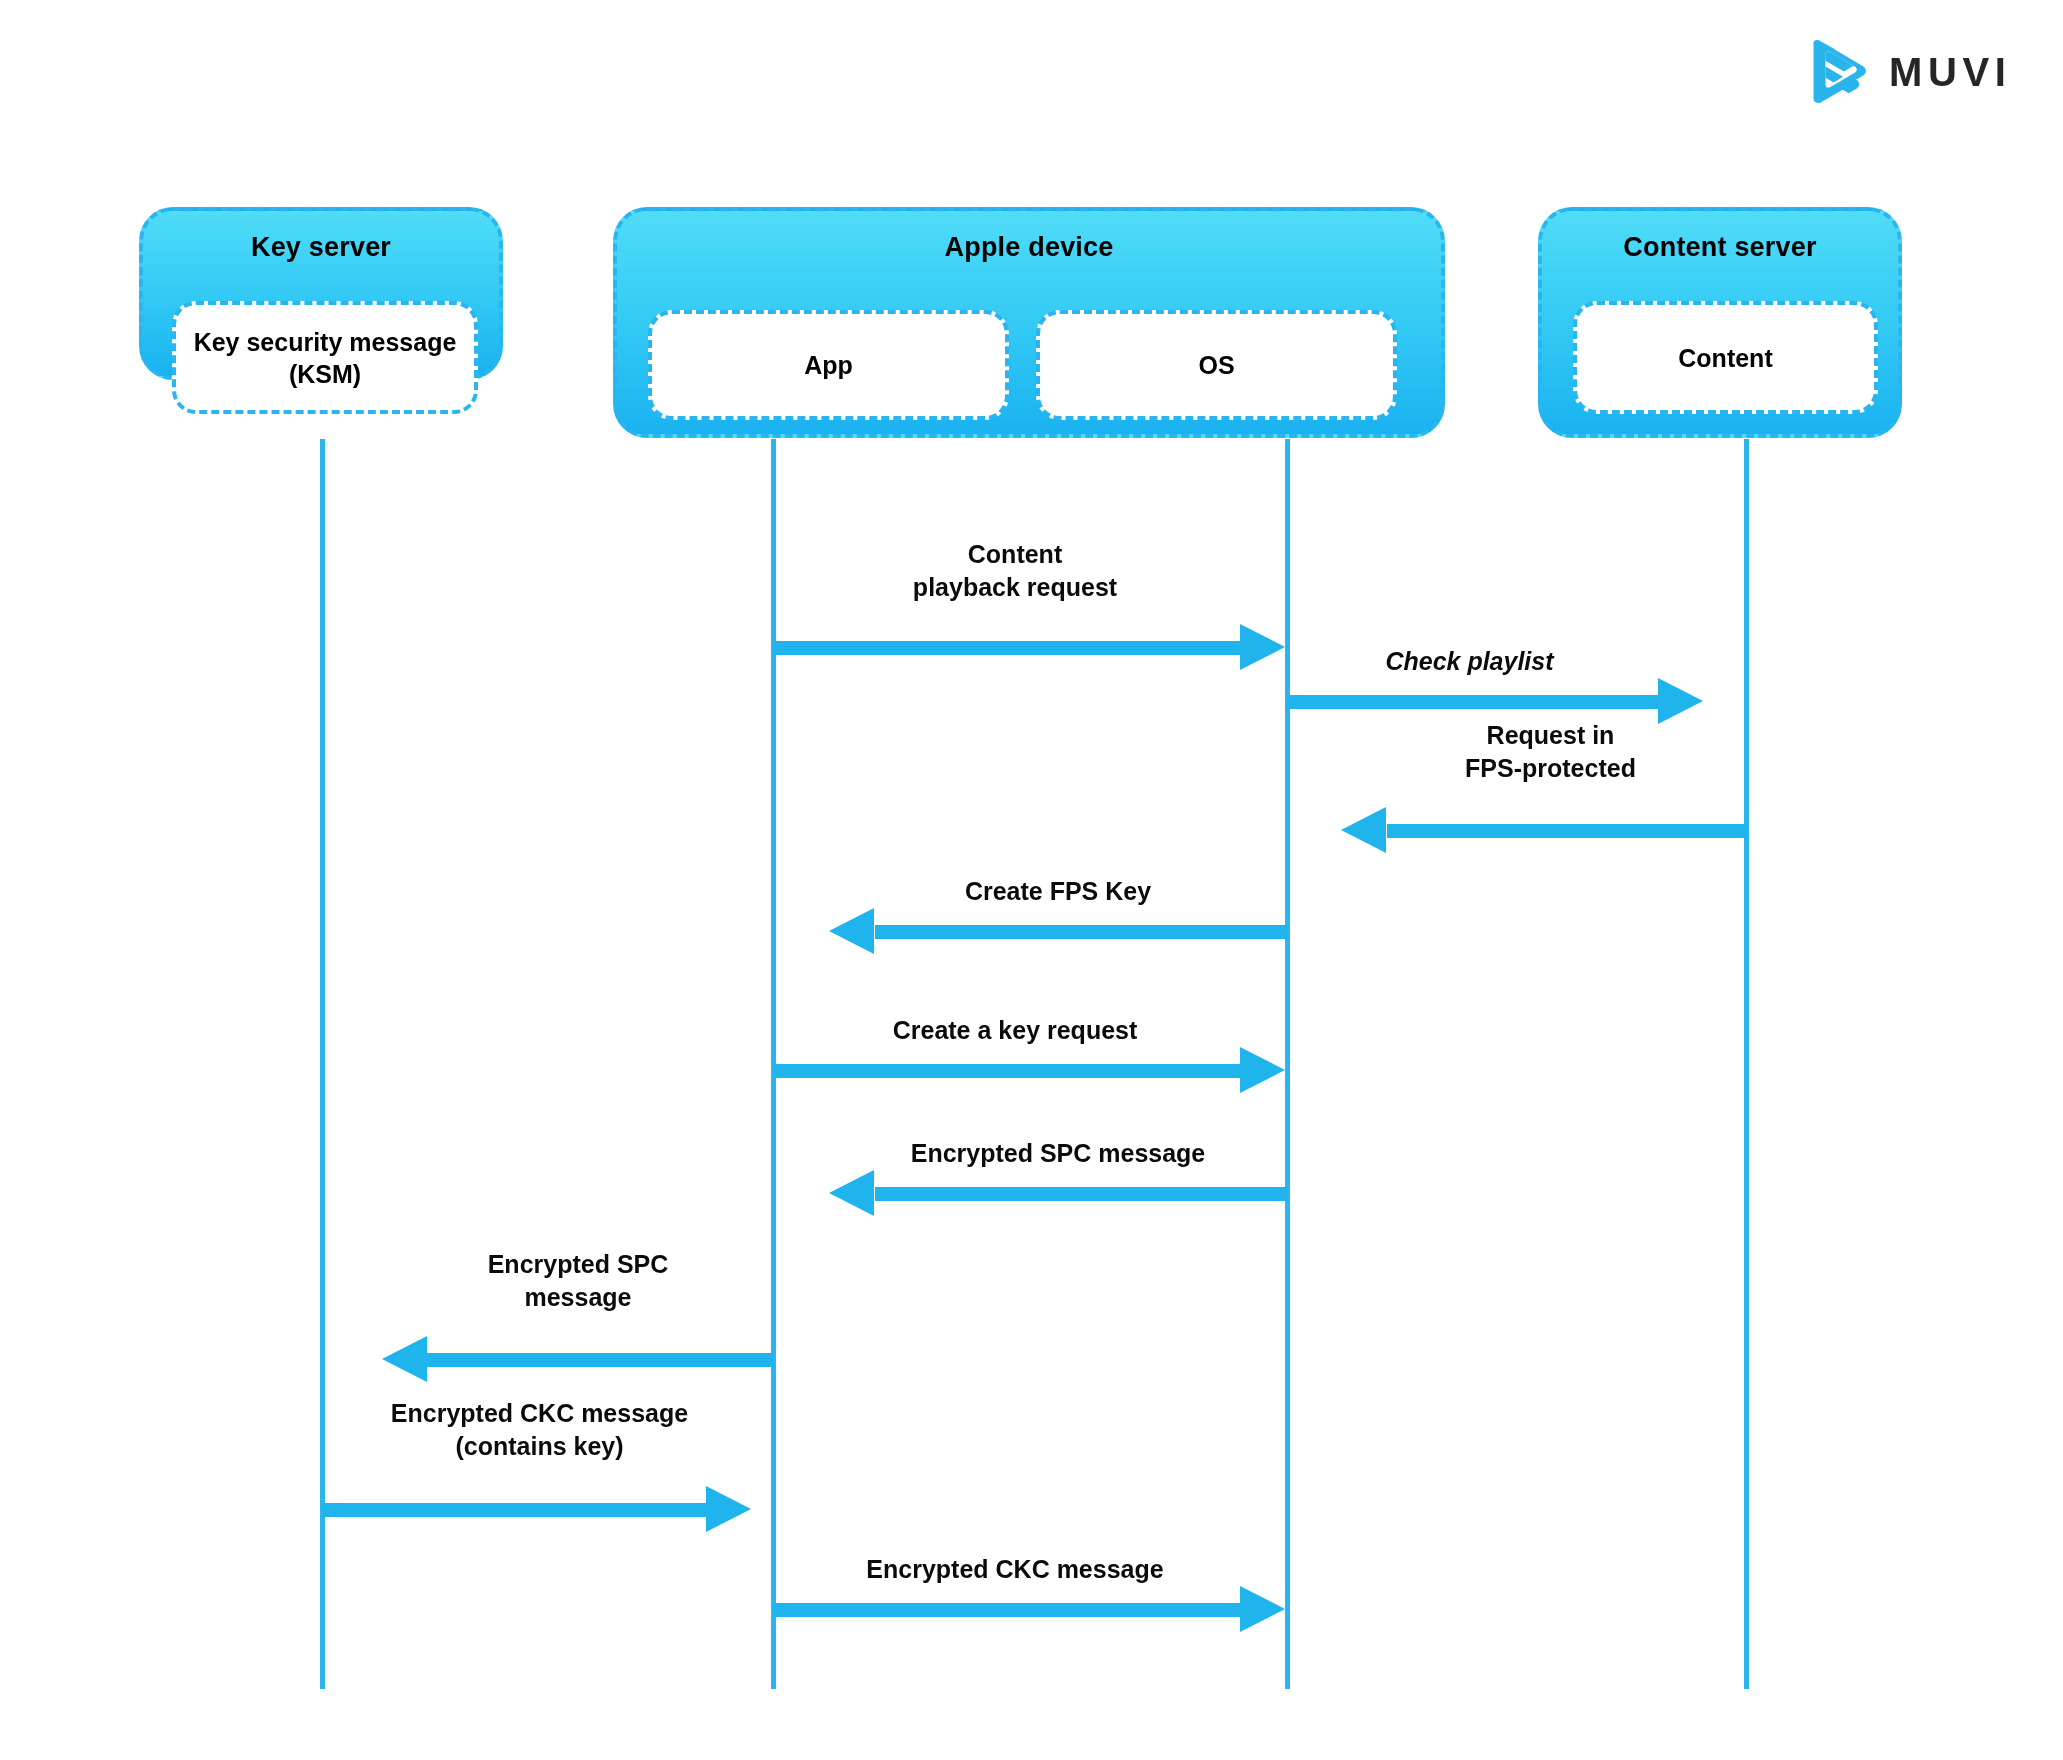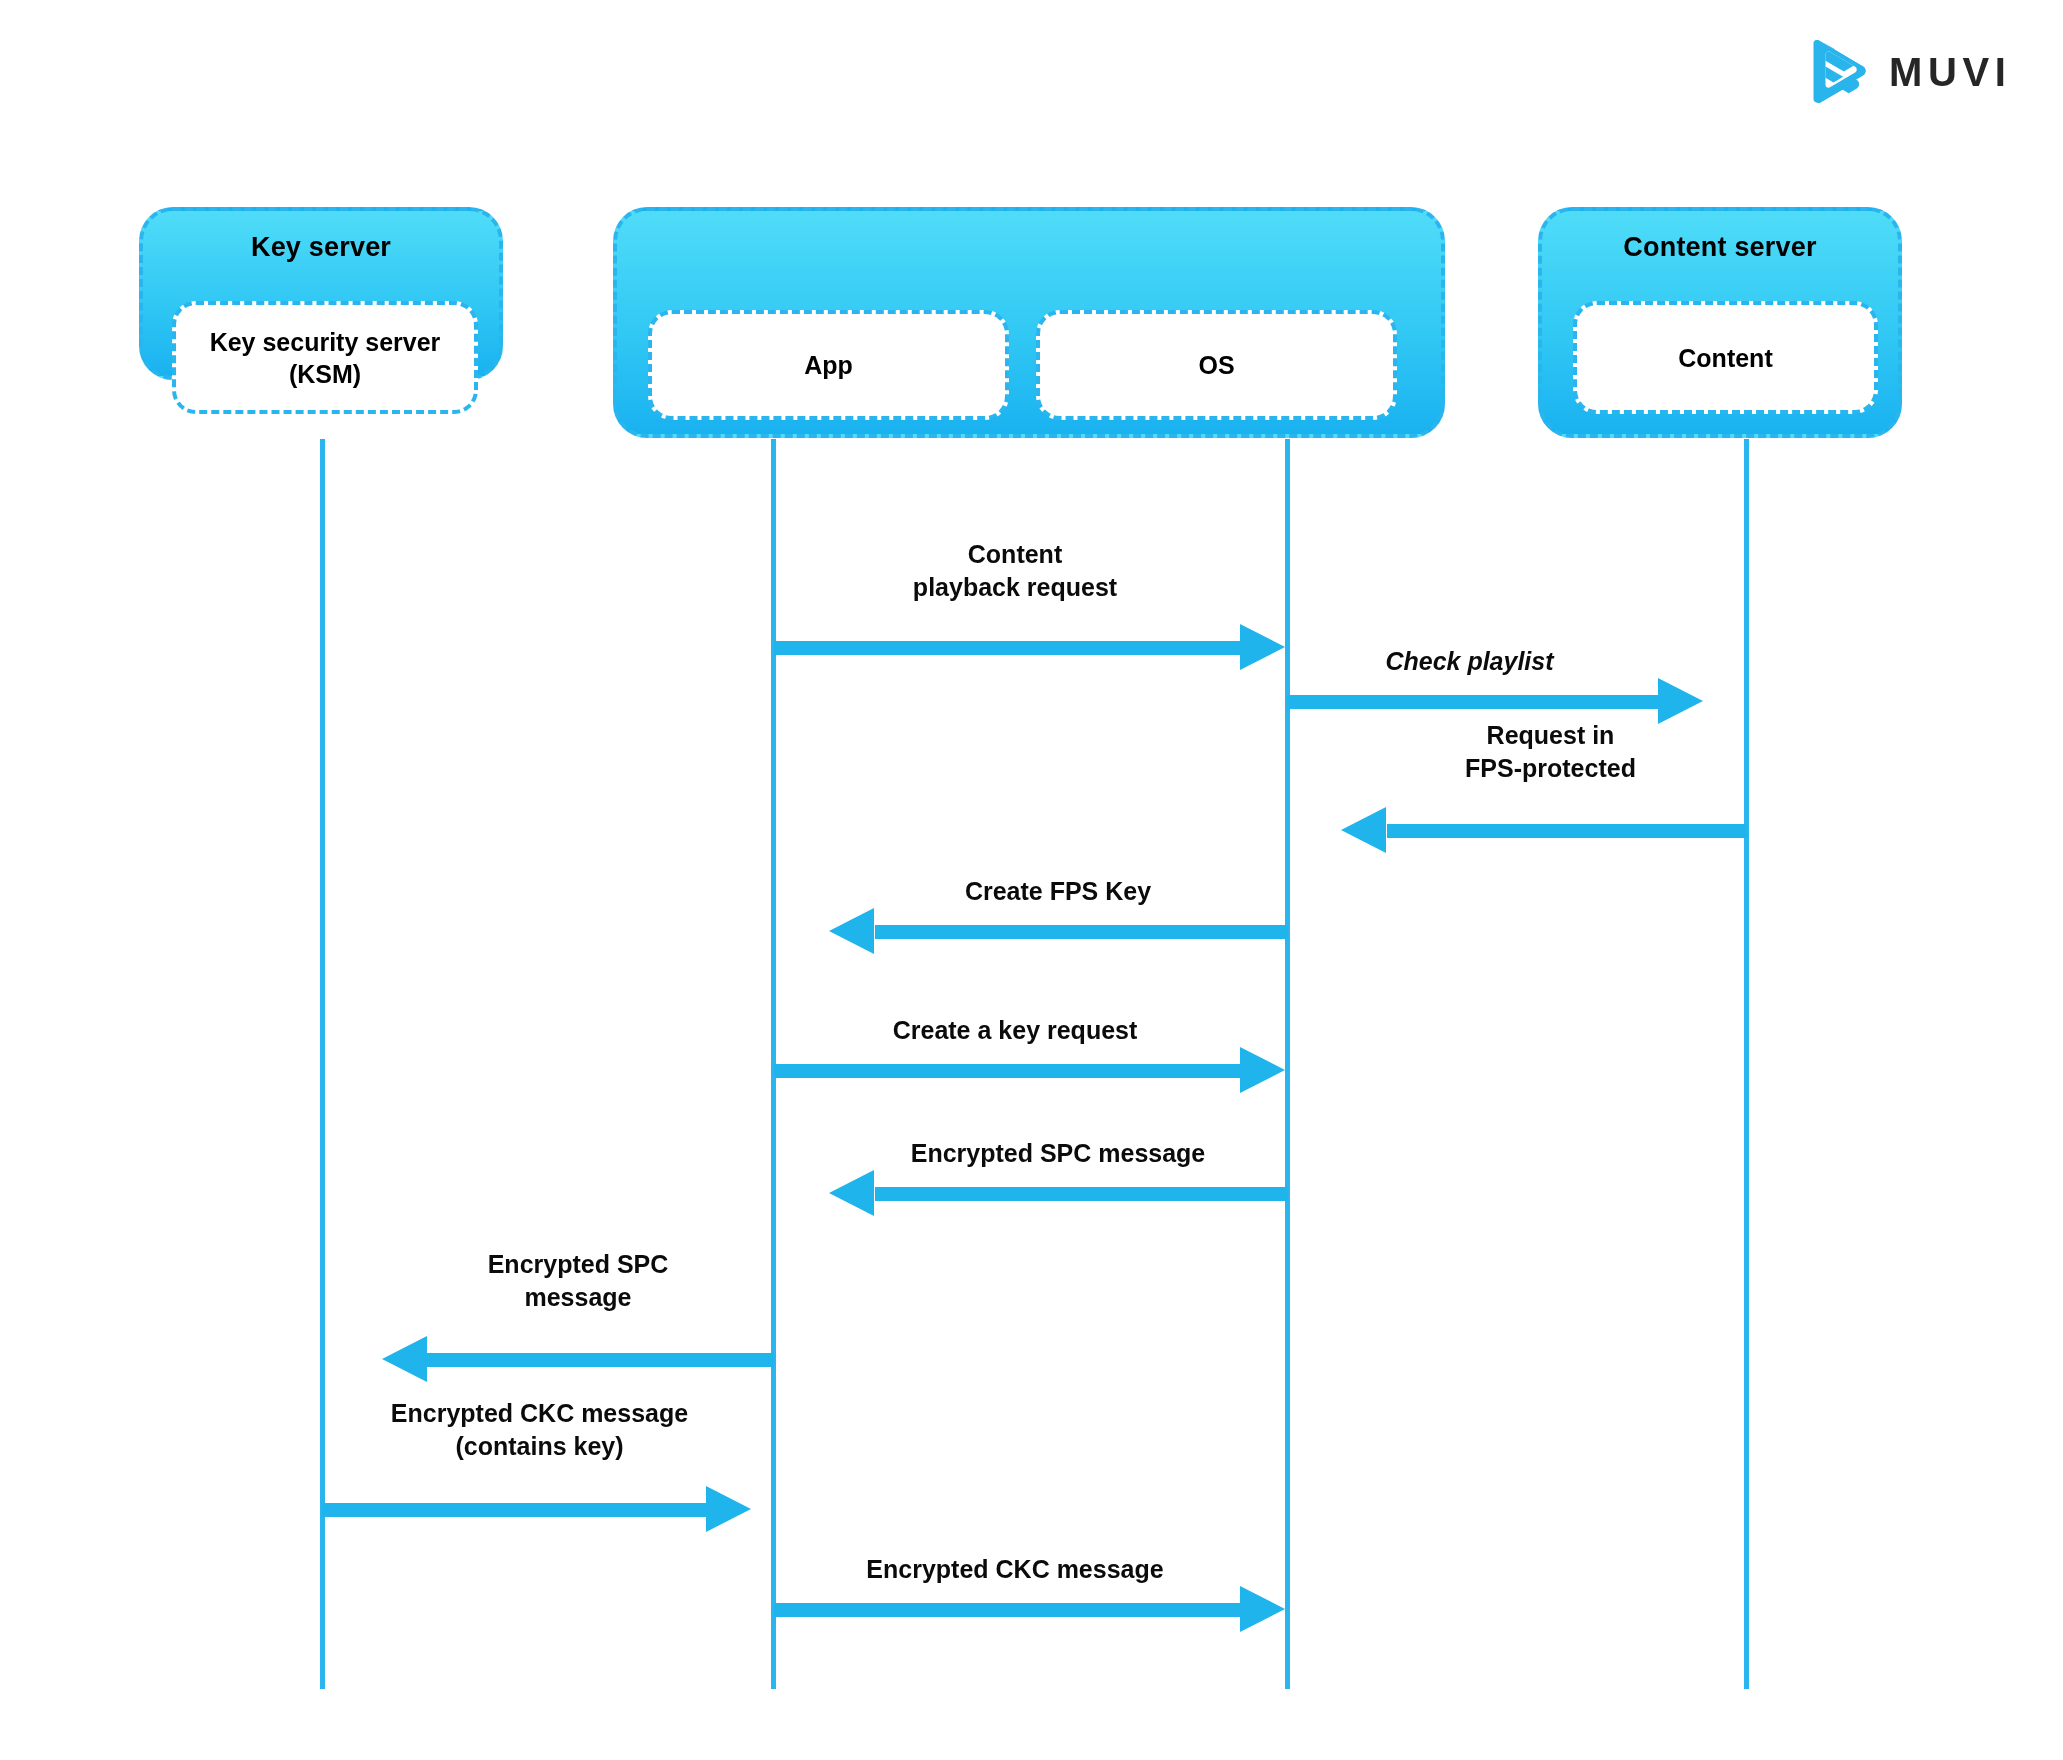--- a/index.html
+++ b/index.html
@@ -62,25 +62,26 @@
       <path d="M23 33 L45 46 L33 53.2 L23 47.2 Z" fill="#29b4ec"></path>
     </svg>
   </span>
   <span class="wordmark">MUVI</span>
 </div>
 
 <div class="participant" id="p-key">
   <div class="title">Key server</div>
   <div class="inner-box">
     <span>Key security
-server (KSM)</span>
+message (KSM)</span>
   </div>
 </div>
 
 <div class="participant" id="p-apple">
+  <div class="title">Apple device</div>
   <div class="inner-box os">
     <span>OS</span>
   </div>
   <div class="inner-box app">
     <span>App</span>
   </div>
 </div>
 
 <div class="participant" id="p-content">
   <div class="title">Content server</div>

